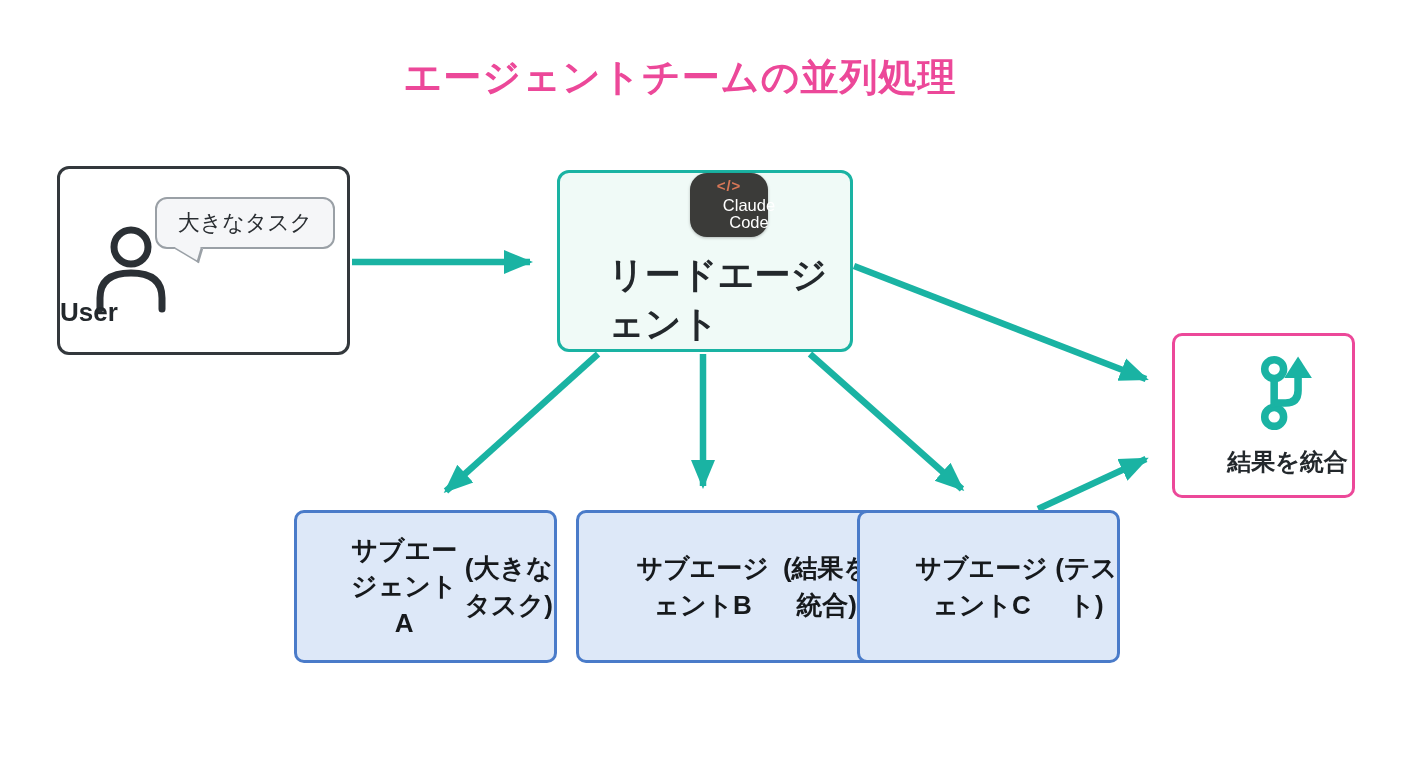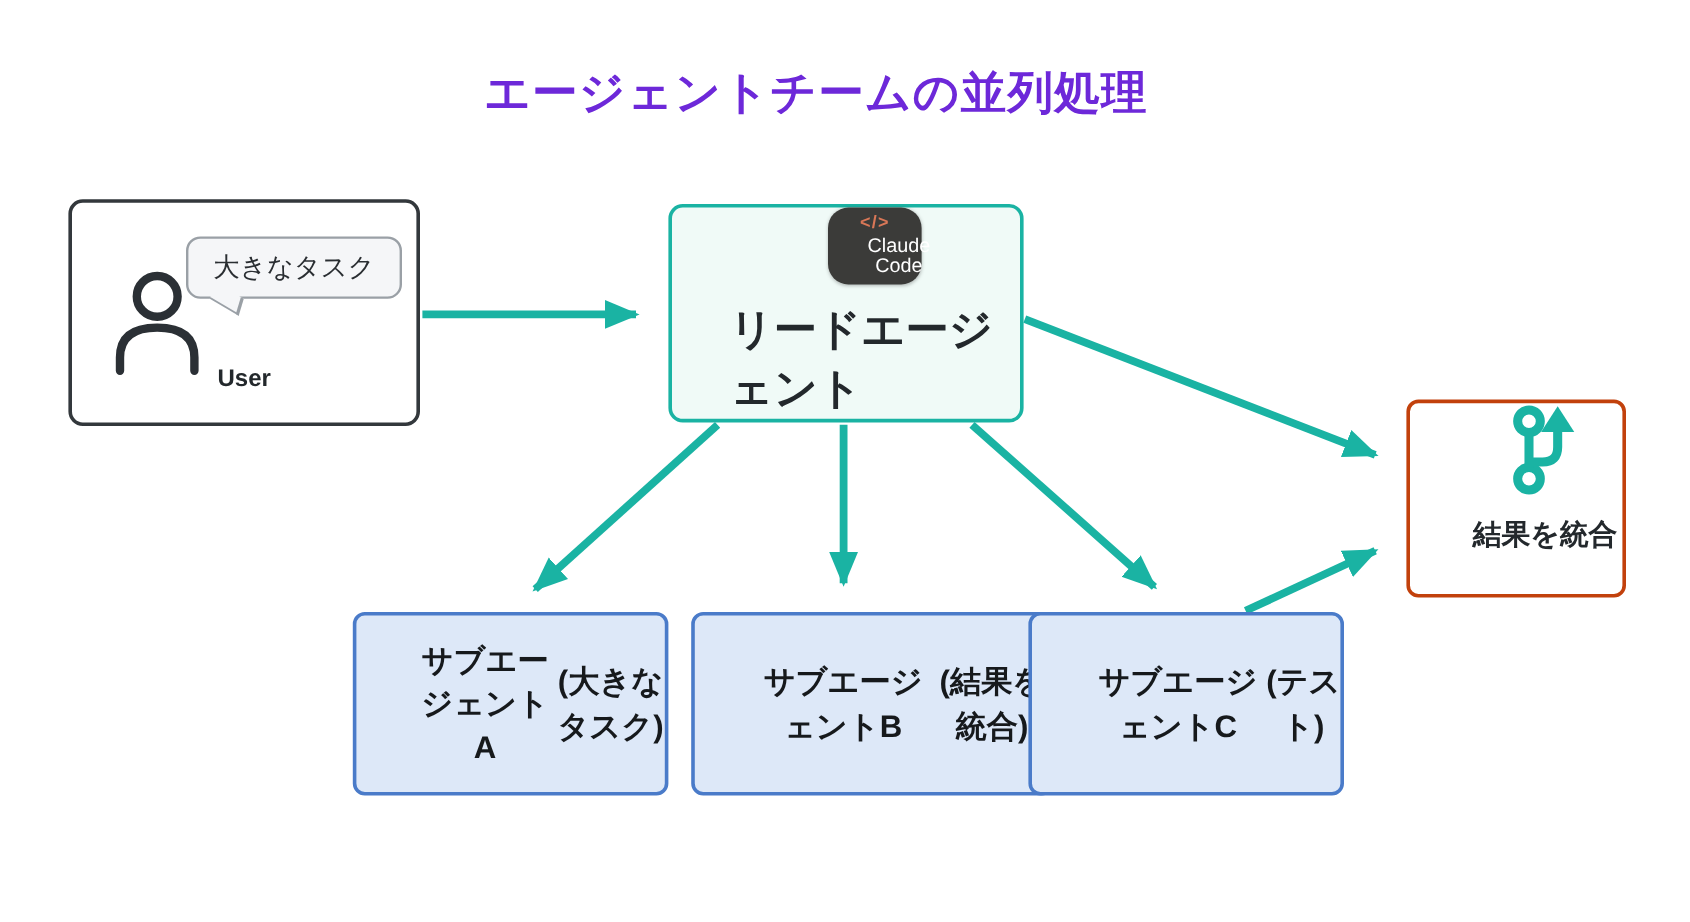--- a/index.html
+++ b/index.html
@@ -14,21 +14,21 @@
     --bubble-border:#9aa0a6;
   }
   *{margin:0;padding:0;box-sizing:border-box;}
   html,body{width:1408px;height:768px;background:#ffffff;overflow:hidden;}
   body{font-family:"Liberation Sans","DejaVu Sans",sans-serif;color:var(--dark);position:relative;}
 
   .canvas{position:absolute;left:0;top:0;width:1408px;height:768px;}
 
   .title{
     position:absolute;left:0;top:52px;width:1360px;
-    text-align:center;font-size:38px;font-weight:bold;color:#6d28d9;
+    text-align:center;font-size:38px;font-weight:bold;color:#ec4899;
     letter-spacing:1px;
   }
 
   .box{position:absolute;border-radius:12px;background:#fff;padding-left:48px;}
 
   
   .user-box{
     left:57px;top:166px;width:293px;height:189px;
     border:3px solid #33383c;
   }
@@ -41,21 +41,21 @@
   }
   .bubble-tail{
     position:absolute;left:22px;bottom:-12px;width:20px;height:20px;
     background:var(--bubble-bg);
     border-left:2px solid var(--bubble-border);
     border-bottom:2px solid var(--bubble-border);
     transform:skewX(35deg) rotate(-45deg);
   }
   .user-label{
     position:absolute;left:0;bottom:24px;width:100%;
-    text-align:center;font-size:20px;font-weight:bold;
+    text-align:left;font-size:26px;font-weight:bold;
   }
 
   
   .lead-box{
     left:557px;top:170px;width:296px;height:182px;
     border:3.5px solid var(--teal);background:var(--lead-bg);
     display:flex;flex-direction:column;align-items:center;justify-content:center;
     gap:14px;
   }
   .cc-badge{
@@ -63,22 +63,22 @@
     display:flex;flex-direction:column;align-items:center;justify-content:center;
     color:#fff;line-height:1.05;box-shadow:0 1px 3px rgba(0,0,0,.25);
   }
   .cc-badge .glyph{color:var(--badge-icon);font-weight:bold;font-size:15px;letter-spacing:1px;margin-bottom:3px;}
   .cc-badge .bline{font-size:16.5px;margin-left:40px;}
   .lead-label{font-size:36px;font-weight:bold;}
 
   
   .results-box{
     left:1172px;top:333px;width:183px;height:165px;
-    border:3px solid #c2410c;border-radius:10px;
-    display:flex;flex-direction:column;align-items:center;gap:10px;
+    border:3px solid #ec4899;border-radius:10px;
+    display:flex;flex-direction:column;align-items:center;justify-content:center;gap:10px;
   }
   .results-label{font-size:24px;font-weight:bold;}
 
   
   .sub-box{
     top:510px;height:153px;border-radius:10px;
     border:3px solid var(--sub-border);background:var(--sub-bg);
     display:flex;flex-direction:row;align-items:center;justify-content:center;
     font-size:26px;font-weight:bold;line-height:1.4;text-align:center;
     color:#16191c;

